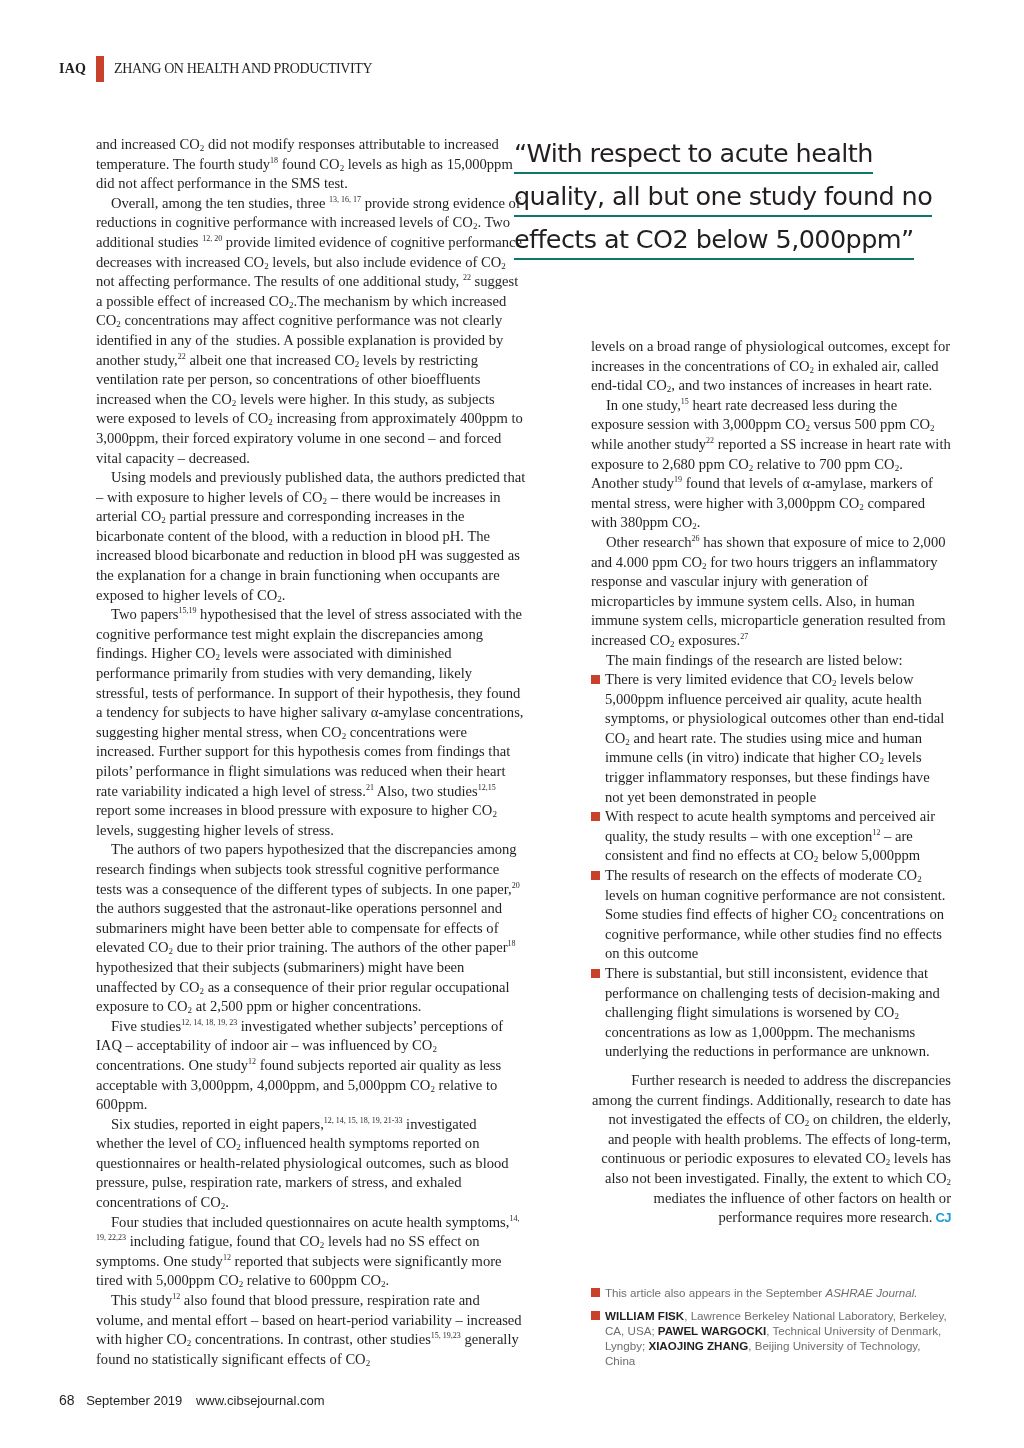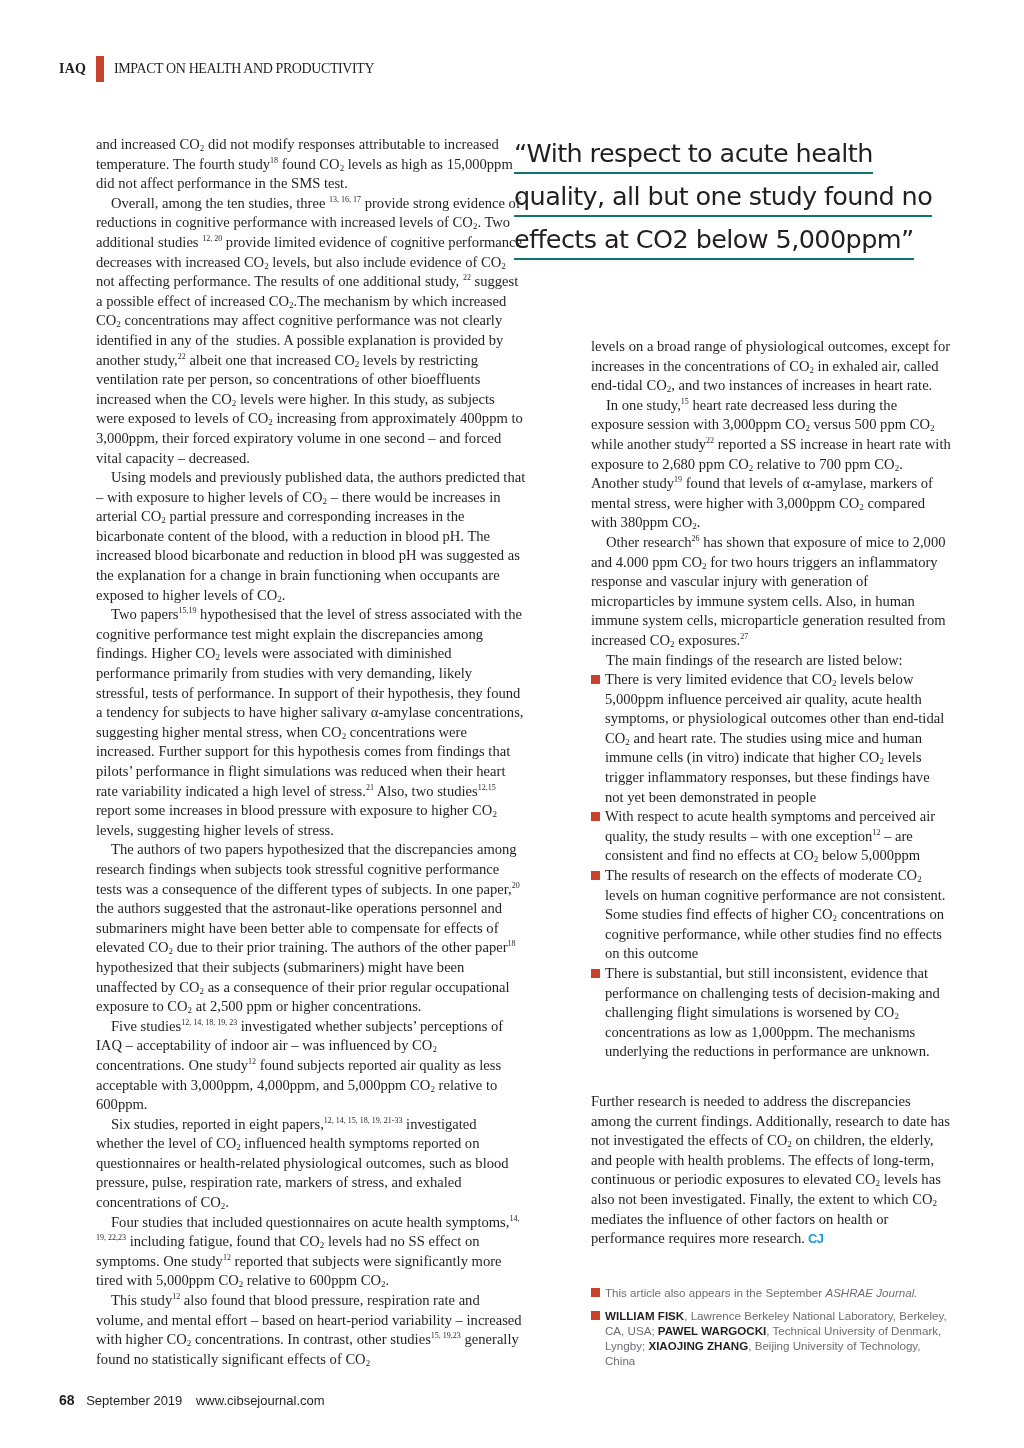--- a/index.html
+++ b/index.html
@@ -7,49 +7,49 @@
   .header { position: absolute; left: 59px; top: 56px; display: flex; align-items: center; font-family: Liberation Serif, serif; }
   .header .section { font-weight: bold; font-size: 14px; letter-spacing: 0.2px; }
   .header .bar { display: inline-block; width: 8px; height: 26px; background: #c8412b; margin: 0 10px 0 10px; }
   .header .topic { font-size: 14px; letter-spacing: -0.4px; }
 
   .col { position: absolute; font-family: "Liberation Serif", serif; font-size: 14.6px; line-height: 19.6px; color: #231f20; }
   .col-left { left: 59px; top: 135px; width: 430px; margin-left: 37px; }
   .col-right { left: 591px; top: 337px; width: 360px; }
   .col p { margin: 0; }
   .col p.indent { text-indent: 15px; }
-  .col p.gap { margin-top: 30px; }
+  .col p.gap { margin-top: 9px; text-align: right; }
   sub { font-size: 9px; vertical-align: -2px; line-height: 0; }
   sup { font-size: 8px; vertical-align: 6px; line-height: 0; }
 
   .pull-quote { position: absolute; left: 514px; top: 138px; width: 430px; font-family: "DejaVu Sans", sans-serif; font-size: 25.5px; letter-spacing: -0.6px; color: #231f20; }
   .pull-quote .line { display: block; border-bottom: 2px solid #0f766e; padding-bottom: 4px; margin-bottom: 7px; white-space: nowrap; width: fit-content; line-height: 30px; }
 
   ul.findings { list-style: none; padding: 0; margin: 0; }
   ul.findings li { position: relative; padding-left: 14px; }
   ul.findings li::before { content: ""; position: absolute; left: 0; top: 5px; width: 9px; height: 9px; background: #c8412b; }
 
   .cj-logo { color: #1a9ad6; font-family: "Liberation Sans", sans-serif; font-weight: bold; font-size: 13px; letter-spacing: -0.5px; margin-left: 3px; }
 
   .notes { position: absolute; left: 591px; top: 1285px; width: 360px; font-family: "Liberation Sans", sans-serif; font-size: 11.6px; line-height: 15px; color: #6d6e71; }
   .notes .note { position: relative; padding-left: 14px; margin-bottom: 8px; }
   .notes .note::before { content: ""; position: absolute; left: 0; top: 3px; width: 9px; height: 9px; background: #c8412b; }
   .notes b { color: #231f20; }
 
   .footer { position: absolute; left: 59px; top: 1392px; font-family: "Liberation Sans", sans-serif; font-size: 13px; color: #231f20; }
-  .footer .pg { font-weight: bold; font-size: 14px; margin-right: 8px; }
+  .footer .pg { font-weight: normal; font-size: 14px; margin-right: 8px; }
   .footer .date { margin-right: 10px; }
 </style>
 </head>
 <body>
 
 <div class="header">
   <span class="section">IAQ</span>
   <span class="bar"></span>
-  <span class="topic">IMPACT ON HEALTH AND PRODUCTIVITY</span>
+  <span class="topic">ZHANG ON HEALTH AND PRODUCTIVITY</span>
 </div>
 
 <div class="col col-left">
   <p>and increased CO<sub>2</sub> did not modify responses attributable to increased temperature. The fourth study<sup>18</sup> found CO<sub>2</sub> levels as high as 15,000ppm did not affect performance in the SMS test.</p>
   <p class="indent">Overall, among the ten studies, three <sup>13, 16, 17</sup> provide strong evidence of reductions in cognitive performance with increased levels of CO<sub>2</sub>. Two additional studies <sup>12, 20</sup> provide limited evidence of cognitive performance decreases with increased CO<sub>2</sub> levels, but also include evidence of CO<sub>2</sub> not affecting performance. The results of one additional study, <sup>22</sup> suggest a possible effect of increased CO<sub>2</sub>.The mechanism by which increased CO<sub>2</sub> concentrations may affect cognitive performance was not clearly identified in any of the&nbsp; studies. A possible explanation is provided by another study,<sup>22</sup> albeit one that increased CO<sub>2</sub> levels by restricting ventilation rate per person, so concentrations of other bioeffluents increased when the CO<sub>2</sub> levels were higher. In this study, as subjects were exposed to levels of CO<sub>2</sub> increasing from approximately 400ppm to 3,000ppm, their forced expiratory volume in one second – and forced vital capacity – decreased.</p>
   <p class="indent">Using models and previously published data, the authors predicted that – with exposure to higher levels of CO<sub>2</sub> – there would be increases in arterial CO<sub>2</sub> partial pressure and corresponding increases in the bicarbonate content of the blood, with a reduction in blood pH. The increased blood bicarbonate and reduction in blood pH was suggested as the explanation for a change in brain functioning when occupants are exposed to higher levels of CO<sub>2</sub>.</p>
   <p class="indent">Two papers<sup>15,19</sup> hypothesised that the level of stress associated with the cognitive performance test might explain the discrepancies among findings. Higher CO<sub>2</sub> levels were associated with diminished performance primarily from studies with very demanding, likely stressful, tests of performance. In support of their hypothesis, they found a tendency for subjects to have higher salivary α-amylase concentrations, suggesting higher mental stress, when CO<sub>2</sub> concentrations were increased. Further support for this hypothesis comes from findings that pilots’ performance in flight simulations was reduced when their heart rate variability indicated a high level of stress.<sup>21</sup> Also, two studies<sup>12,15</sup> report some increases in blood pressure with exposure to higher CO<sub>2</sub> levels, suggesting higher levels of stress.</p>
   <p class="indent">The authors of two papers hypothesized that the discrepancies among research findings when subjects took stressful cognitive performance tests was a consequence of the different types of subjects. In one paper,<sup>20</sup> the authors suggested that the astronaut-like operations personnel and submariners might have been better able to compensate for effects of elevated CO<sub>2</sub> due to their prior training. The authors of the other paper<sup>18</sup> hypothesized that their subjects (submariners) might have been unaffected by CO<sub>2</sub> as a consequence of their prior regular occupational exposure to CO<sub>2</sub> at 2,500 ppm or higher concentrations.</p>
   <p class="indent">Five studies<sup>12, 14, 18, 19, 23</sup> investigated whether subjects’ perceptions of IAQ – acceptability of indoor air – was influenced by CO<sub>2</sub> concentrations. One study<sup>12</sup> found subjects reported air quality as less acceptable with 3,000ppm, 4,000ppm, and 5,000ppm CO<sub>2</sub> relative to 600ppm.</p>
   <p class="indent">Six studies, reported in eight papers,<sup>12, 14, 15, 18, 19, 21-33</sup> investigated whether the level of CO<sub>2</sub> influenced health symptoms reported on questionnaires or health-related physiological outcomes, such as blood pressure, pulse, respiration rate, markers of stress, and exhaled concentrations of CO<sub>2</sub>.</p>

